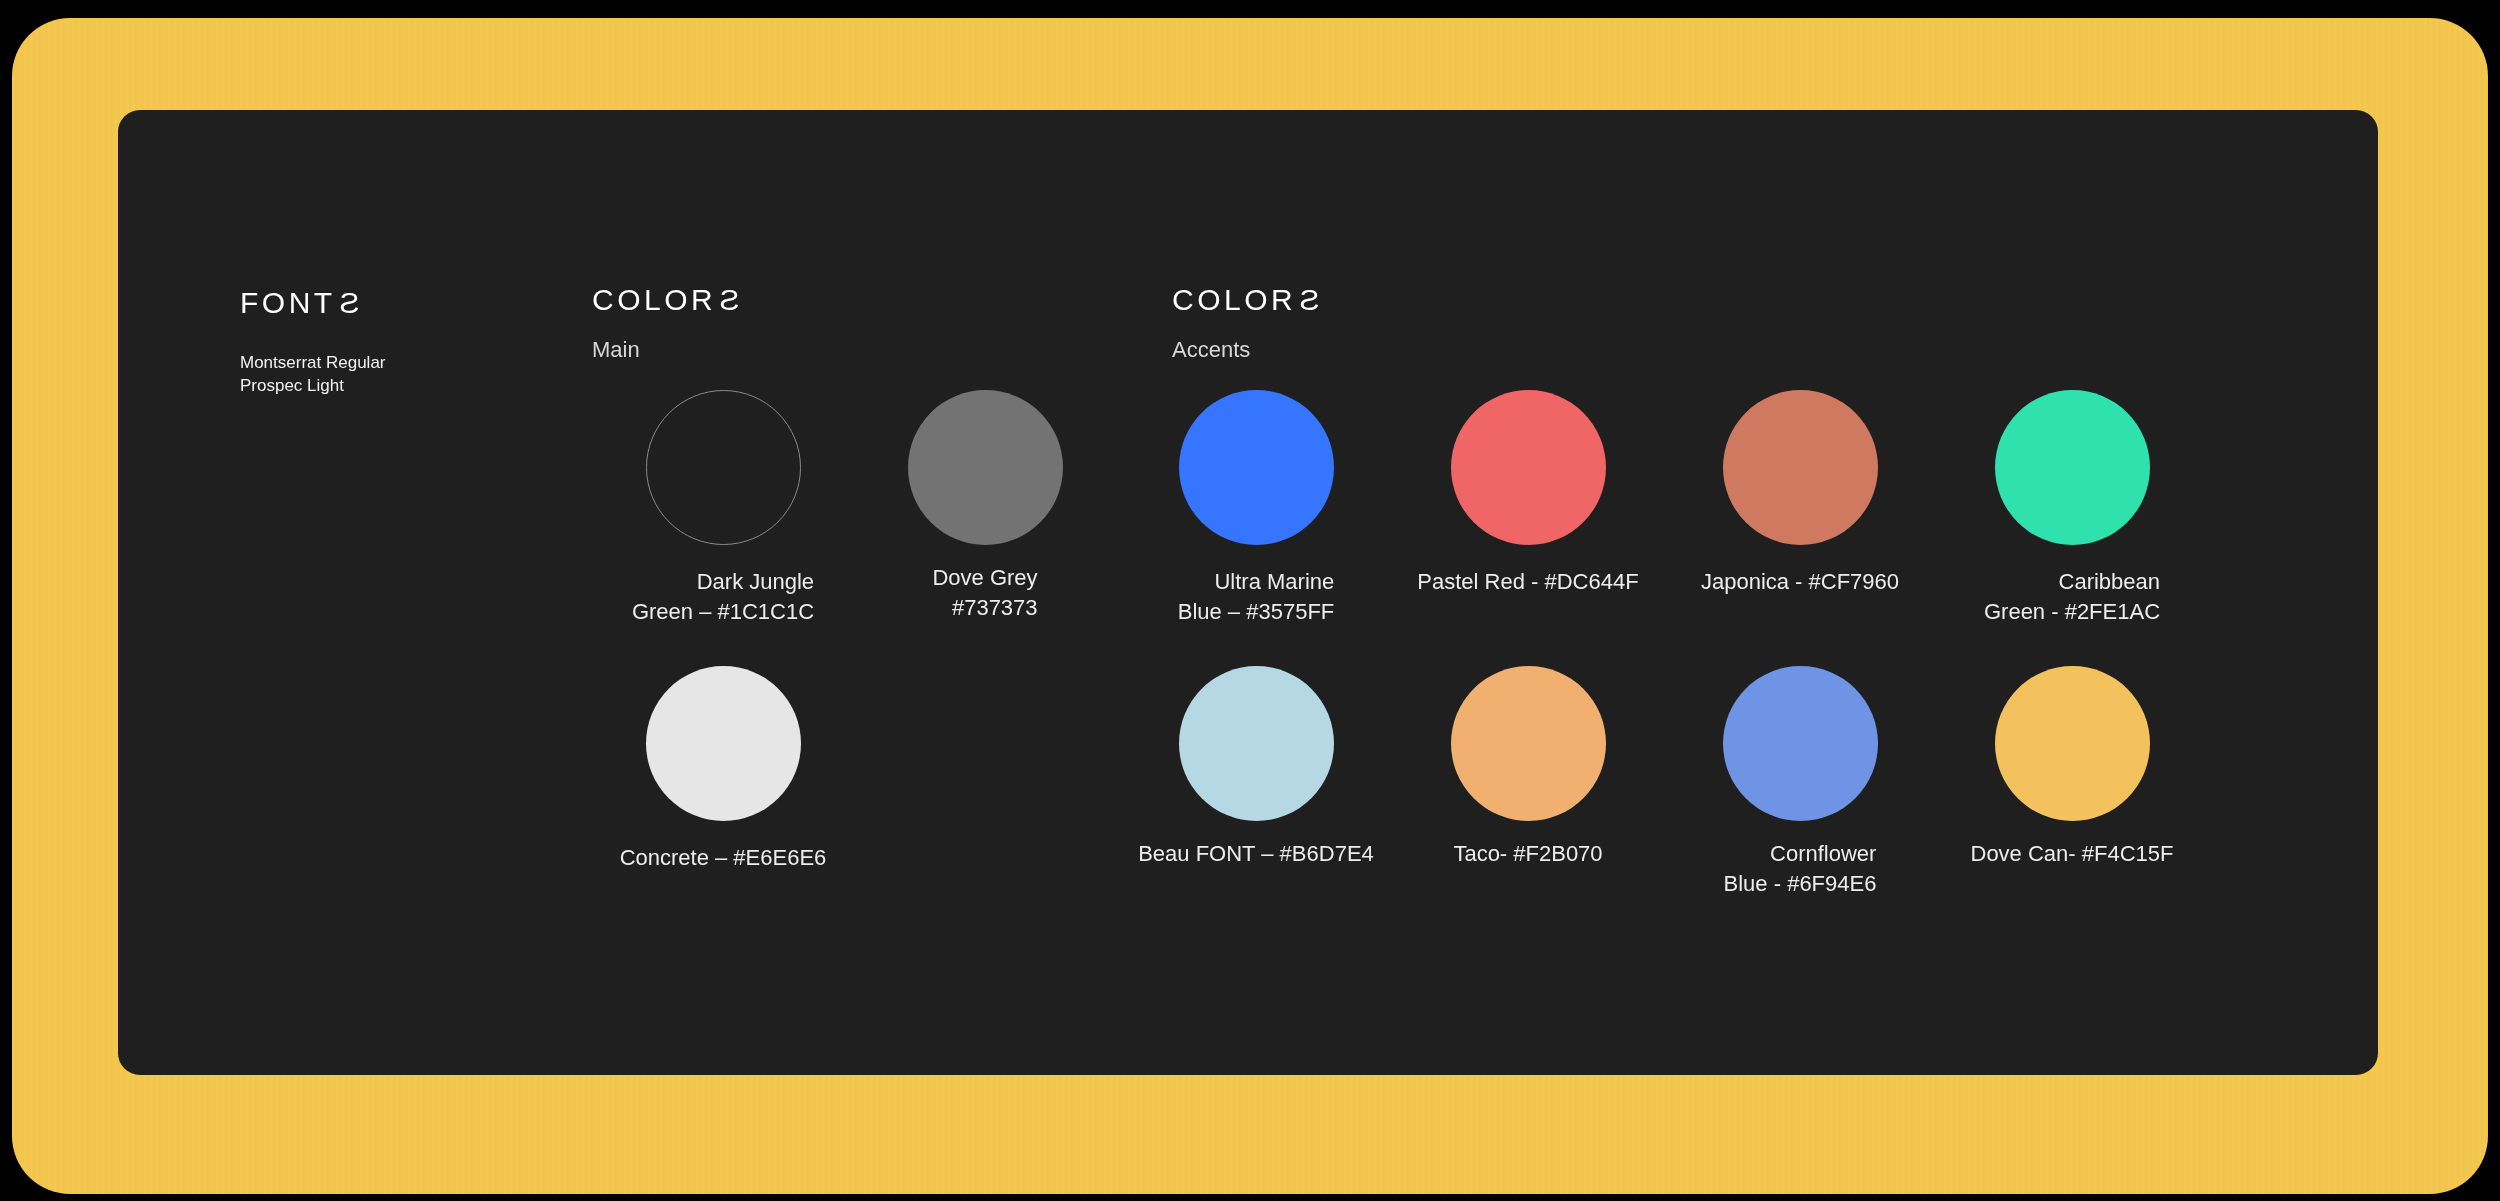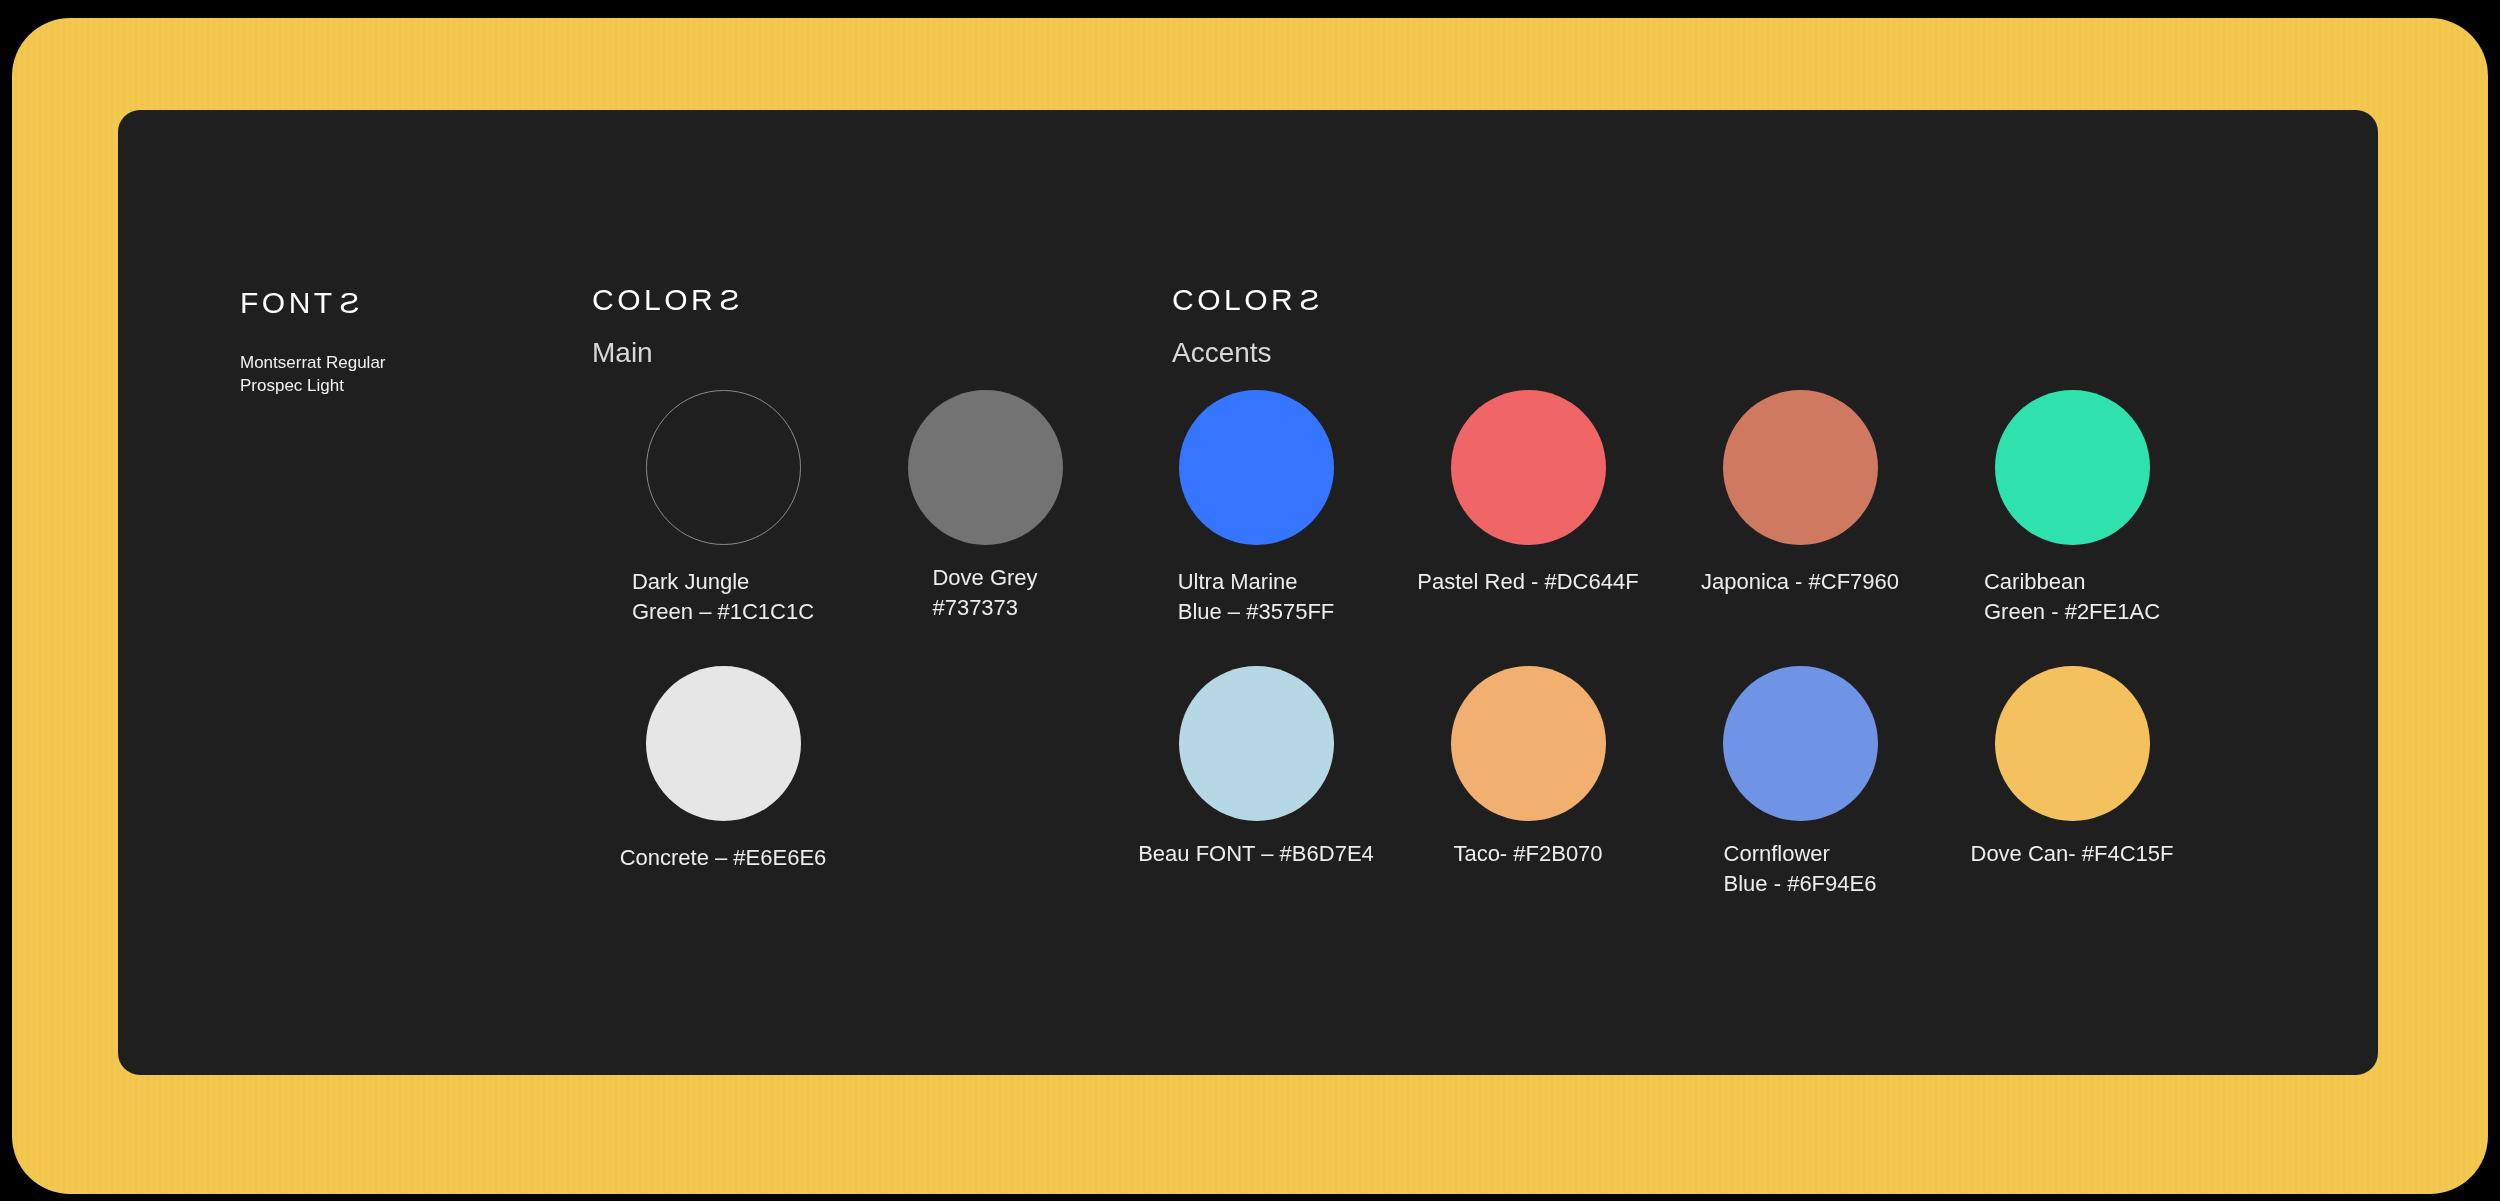--- a/index.html
+++ b/index.html
@@ -75,21 +75,21 @@
     white-space: nowrap;
     line-height: 1;
   }
   
   .rev-s {
     display: inline-block;
     transform: scaleX(-1);
   }
 
   .section-sub {
-    font-size: 28px;
+    font-size: 22px;
     color: #D8D8D8;
     font-weight: 400;
     margin-top: 24px;
     line-height: 1;
   }
 
   
   #fonts-section { left: 240px; top: 288px; }
   #font-list {
     margin-top: 34px;
@@ -139,21 +139,21 @@
   .swatch-circle.outlined {
     background: #1F1F1F;
     border: 1px solid #8A8A8A;
   }
 
   .swatch-label {
     margin-top: 22px;
     font-size: 22px;
     line-height: 1.38;
     color: #EDEDED;
-    text-align: left;
+    text-align: right;
     white-space: pre-line;
     font-weight: 400;
   }
   
   .row2 .swatch-label { margin-top: 18px; }
 </style>
 </head>
 <body>
 
 <div id="yellow-frame"></div>

